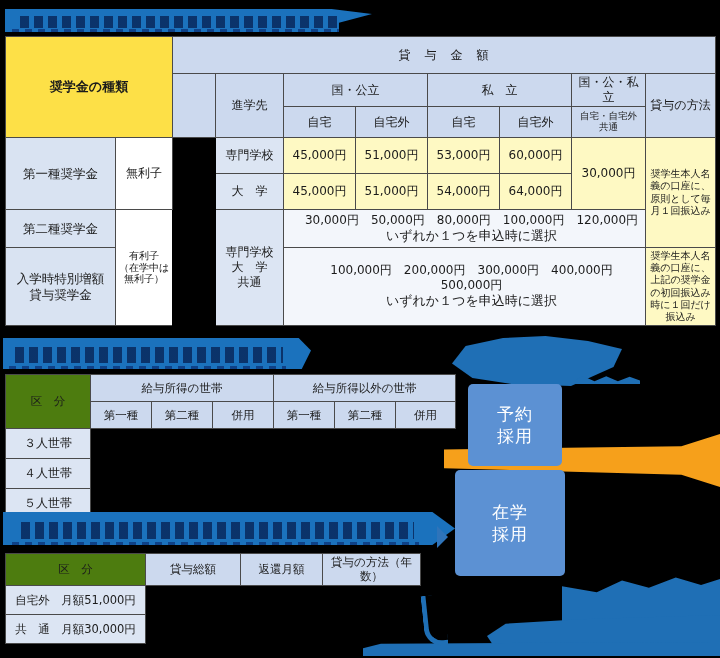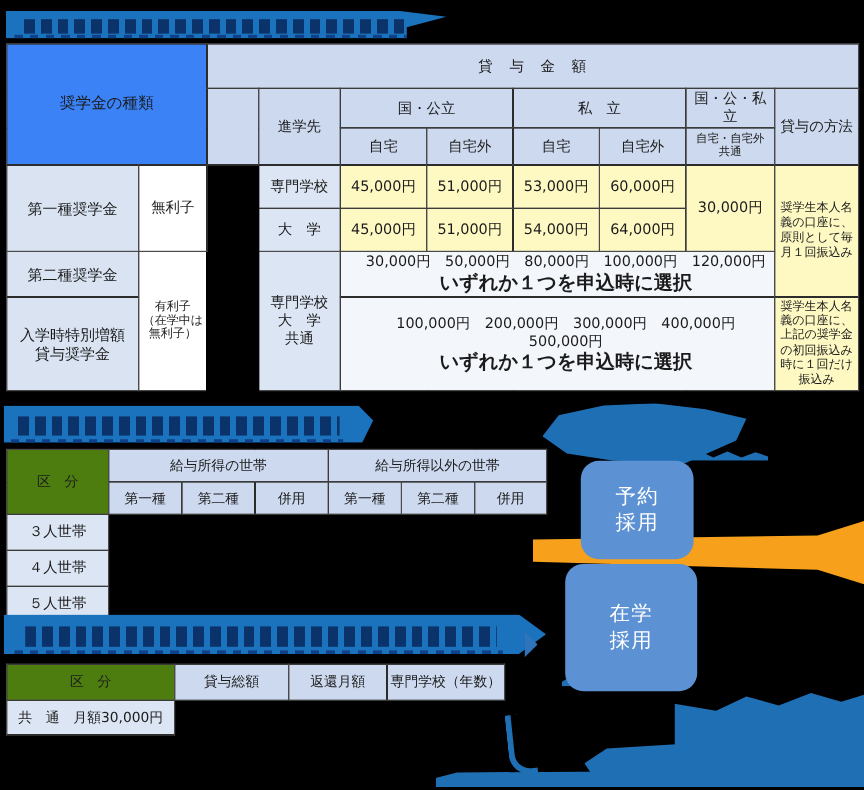--- a/index.html
+++ b/index.html
@@ -16,33 +16,33 @@
      clip-path:polygon(0 0,89% 0,100% 22%,91% 60%,91% 100%,0 100%);}
   .ribbon2{left:3px;top:338px;width:308px;height:31px;
      clip-path:polygon(0 0,96% 0,100% 40%,97% 100%,0 100%);}
   .ribbon3{left:3px;top:512px;width:452px;height:33px;
      clip-path:polygon(0 0,95% 0,100% 50%,95% 100%,0 100%);}
 
   
   table{border-collapse:collapse;table-layout:fixed;position:absolute;}
   td{border:1px solid #4a4a4a;text-align:center;vertical-align:middle;
      padding:1px 2px;font-size:12px;line-height:1.25;overflow:hidden;}
-  .hdark{background:#3b82f6;font-size:13px;}
+  .hdark{background:#fde047;font-size:13px;font-weight:bold;}
   .hlight{background:#ccd9ee;}
   .hmed{background:#4d7c0f;}
   .lbl{background:#dce5f3;}
   .kindcol{background:#d9e3f2;font-size:12.5px;}
   .val{background:#fef9c3;}
   .valw{background:#f3f6fb;padding-left:16px;}
   .white{background:#ffffff;}
   .blk{background:#000;border-color:#000;}
   .pre{white-space:pre-line;margin-top:11px;}
   .sm{font-size:10px;line-height:1.18;}
   .xs{font-size:9.5px;line-height:1.15;}
-  .note{font-size:16px;font-weight:bold;}
+  .note{font-size:13px;}
   .method{font-size:10px;line-height:1.22;text-align:center;padding:2px 3px;}
   .wide{letter-spacing:1px;}
 
   .t1{left:5px;top:36px;width:710px;}
   .t1 tr.rH1 td{height:34px}.t1 tr.rH2 td{height:28px}.t1 tr.rH3 td{height:28px}
   .t1 tr.rb1 td{height:33px}.t1 tr.rb2 td{height:33px}
   .t1 tr.rb3 td{height:35px}.t1 tr.rb4 td{height:65px}
 
   .t2{left:5px;top:374px;width:450px;}
   .t2 tr.rH td{height:24px;font-size:11.5px;}
@@ -51,24 +51,24 @@
   .t3{left:5px;top:553px;width:415px;}
   .t3 tr.rH td{height:27px;font-size:11.5px;}
   .t3 tr.rb td{height:26px;font-size:11.5px;}
 
   
   .blob{position:absolute;background:#1f6fb5;}
   .blob-top{left:452px;top:336px;width:170px;height:50px;
      clip-path:polygon(8% 20%,30% 4%,55% 0,80% 10%,100% 26%,95% 62%,70% 100%,35% 96%,12% 84%,0 55%);}
   .blob-smudge1{left:575px;top:375px;width:65px;height:9px;
      clip-path:polygon(0 60%,12% 10%,30% 70%,48% 15%,66% 70%,84% 20%,100% 60%,100% 100%,0 100%);}
-  .flowbox{position:absolute;width:94px;background:#5c91d3;border-radius:15px;
+  .flowbox{position:absolute;width:94px;background:#5c91d3;border-radius:5px;
      color:#fff;font-size:17px;line-height:1.3;letter-spacing:1px;font-weight:500;
      display:flex;align-items:center;justify-content:center;text-align:center;
-     white-space:pre-line;z-index:3;margin-left:16px;}
+     white-space:pre-line;z-index:3;}
   .box-res{left:468px;top:384px;height:82px;}
   .box-enr{left:455px;top:470px;width:110px;height:106px;}
   .orange{position:absolute;left:444px;top:433px;width:276px;height:55px;background:#f6a01b;z-index:2;
      clip-path:polygon(0 30%,86% 24%,100% 2%,100% 98%,86% 76%,0 64%);}
   .wedge{position:absolute;left:437px;top:526px;width:11px;height:22px;background:#2f74ba;
      clip-path:polygon(0 0,100% 50%,0 100%);}
   .blob-smudge2{left:468px;top:560px;width:95px;height:12px;
      clip-path:polygon(0 70%,10% 20%,25% 75%,40% 15%,55% 70%,70% 20%,85% 75%,100% 30%,100% 100%,0 100%);}
   .blob-a{left:562px;top:576px;width:158px;height:74px;
      clip-path:polygon(0 14%,22% 22%,38% 6%,55% 16%,72% 2%,88% 12%,100% 4%,100% 100%,0 100%);}
@@ -237,21 +237,27 @@
       <col style="width:140px">
         <col style="width:95px">
         <col style="width:82px">
         <col style="width:98px">
     </colgroup>
     <tbody>
         <tr class="rH">
       <td class="hmed">区　分</td>
       <td class="hlight">貸与総額</td>
       <td class="hlight">返還月額</td>
-      <td class="hlight">専門学校（年数）</td>
+      <td class="hlight">貸与の方法（年数）</td>
+    </tr>
+    <tr class="rb">
+      <td class="lbl">自宅外　月額51,000円</td>
+      <td class="blk"></td>
+          <td class="blk"></td>
+          <td class="blk"></td>
     </tr>
     <tr class="rb">
       <td class="lbl">共　通　月額30,000円</td>
       <td class="blk"></td>
           <td class="blk"></td>
           <td class="blk"></td>
     </tr>
   </tbody>
     </table>
 

